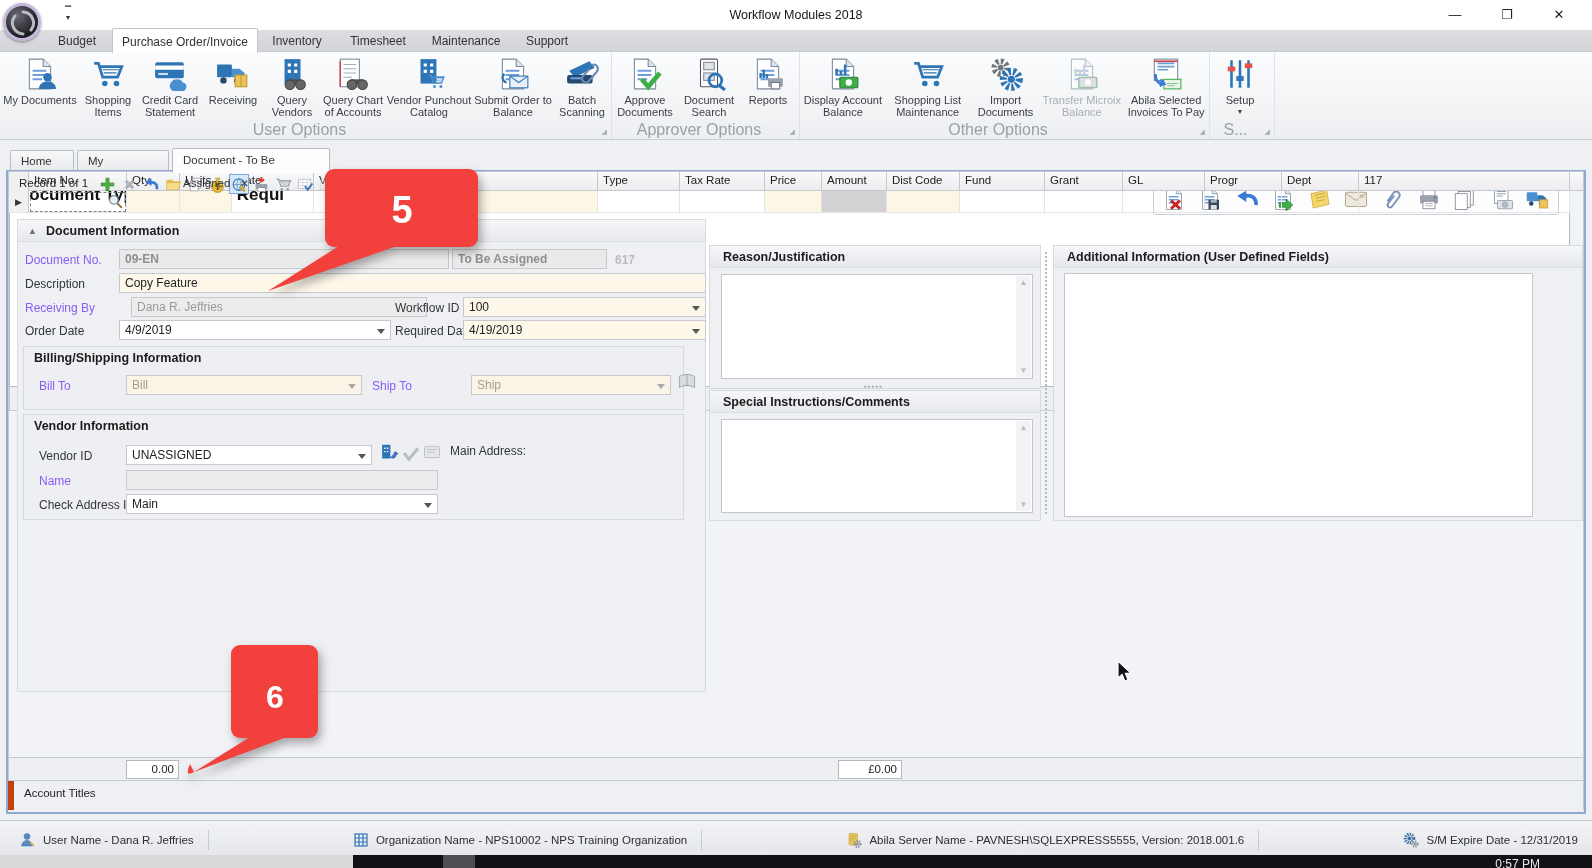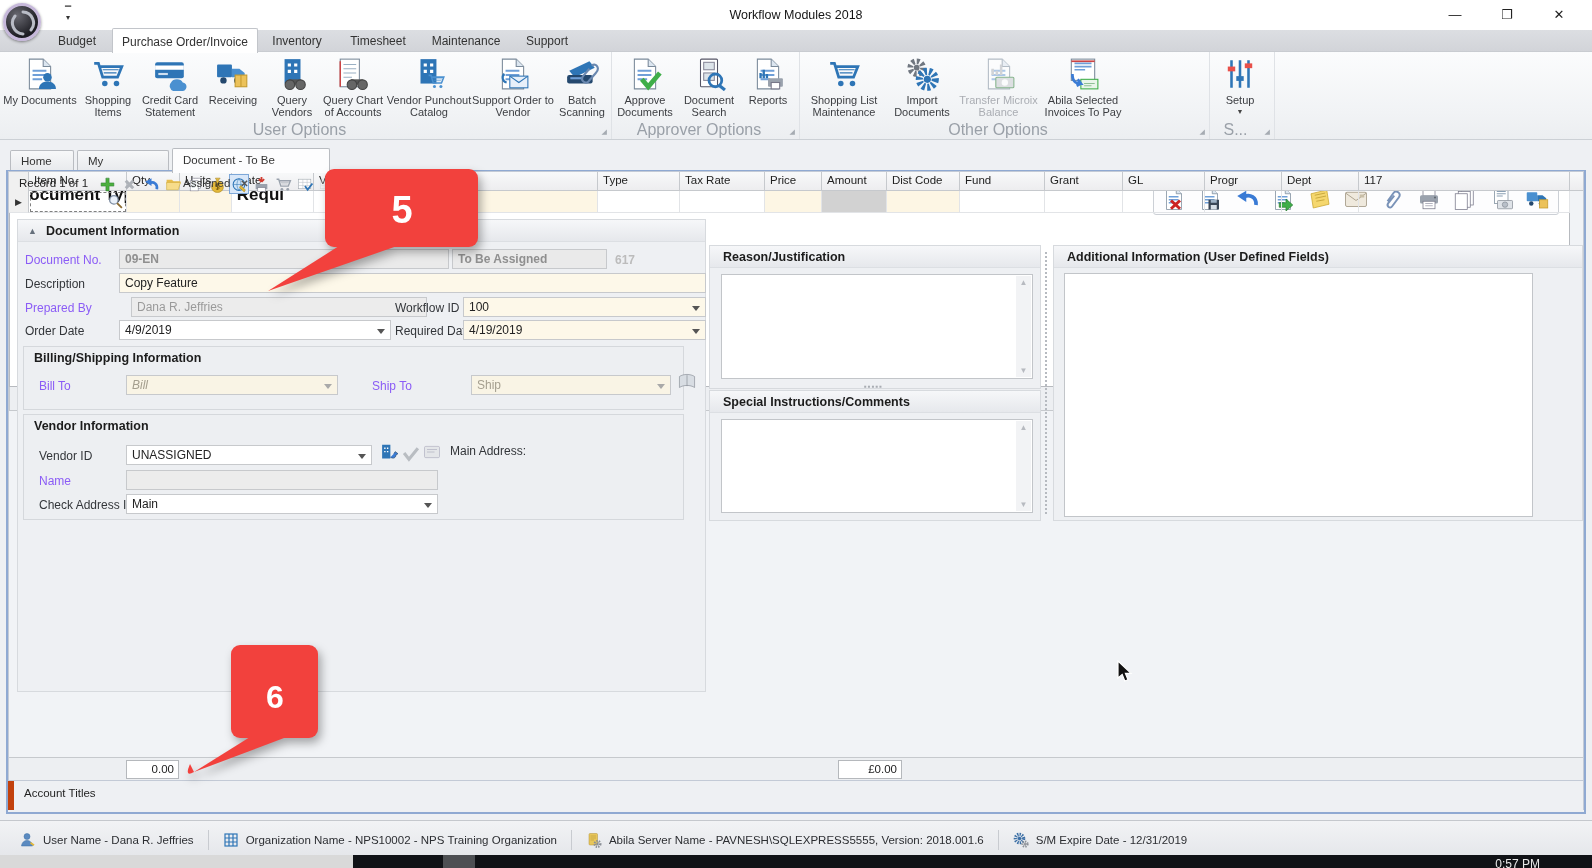--- a/index.html
+++ b/index.html
@@ -123,21 +123,21 @@
   .rnico { position:absolute; top:2px; width:20px; height:20px; display:flex; align-items:center; justify-content:center; }
   .rnico.active { background:#d9e7f8; border:1px solid #7da7d8; }
 
   .acctbar { left:8px; top:781px; width:1576px; height:29px; background:#eef0f3;
     border-left:6px solid #c2410c; border-right:1px solid #c3cad6; }
   .accttext { position:absolute; left:10px; top:6px; font-size:11.5px; color:#1f1f1f; }
 
   
   .statusbar { left:0; top:820px; width:1592px; height:38px;
     background:linear-gradient(#f2f3f5,#e4e6ea); border-top:1px solid #c5c8cd;
-    display:flex; align-items:center; }
+    display:flex; align-items:center;justify-content:space-between; }
   .sbitem { display:flex; align-items:center; gap:7px; padding:0 14px; height:20px;
     border-right:1px solid #c8cbd0; font-size:11.5px; color:#2c2e32; white-space:nowrap; }
   .sbitem:first-child { margin-left:6px; }
   .sbitem:last-child { border-right:none; }
 
   
   .taskstrip { left:0; top:855px; width:1592px; height:13px; background:#d9d9d9; overflow:hidden; }
   .taskblack { position:absolute; left:353px; top:0; width:1239px; height:13px; background:#101216; }
   .tasknotch { position:absolute; left:90px; top:0; width:32px; height:13px; background:#4d4f53; }
   .taskclock { position:absolute; right:52px; top:2px; font-size:12px; color:#e8e8e8; }
@@ -268,21 +268,21 @@
             <div class="ric">
               <svg width="34" height="34" viewBox="0 0 32 32">
                 <path d="M6 2h13l7 7v21H6z" fill="#fff" stroke="#7a8a9a"></path>
                 <path d="M19 2v7h7" fill="#dce6f0" stroke="#7a8a9a"></path>
                 <path d="M9 13h13M9 17h13M9 21h9" stroke="#6f9fd8" stroke-width="1.8"></path>
                 <rect x="13" y="18" width="17" height="11" fill="#e8f0fa" stroke="#2e75b6"></rect>
                 <path d="M13 18l8.5 6 8.5-6" fill="none" stroke="#2e75b6"></path>
                 <path d="M10 24c-4-1-5-6-2-8" fill="none" stroke="#2e75b6" stroke-width="2"></path>
               </svg>
             </div>
-            <div class="rlbl">Support Order to Vendor</div>
+            <div class="rlbl">Submit Order to Balance</div>
           </div>
           <div class="rbtn" style="width: 56px;">
             <div class="ric">
               <svg width="34" height="34" viewBox="0 0 32 32">
                 <path d="M4 13l19-9 5 6-19 9z" fill="#2e75b6"></path>
                 <rect x="2" y="17" width="24" height="8" rx="2" fill="#24486e"></rect>
                 <rect x="5" y="19" width="12" height="2" fill="#6f9fd8"></rect>
                 <path d="M25 8c5-3 8 3 4 7l-7 8c-3 3-8-1-5-5l6-7" fill="none" stroke="#6a88b0" stroke-width="2"></path>
               </svg>
             </div>
@@ -329,20 +329,33 @@
               </svg>
             </div>
             <div class="rlbl">Reports</div>
           </div>
         </div>
         <div class="grouplbl">Approver Options</div>
         <div class="launcher">◢</div>
       </div>
       <div class="rgroup" style="left: 801px; width: 409px;">
         <div class="rbrow">
+          <div class="rbtn" style="width: 84px;">
+            <div class="ric">
+              <svg width="34" height="34" viewBox="0 0 32 32">
+                <path d="M6 2h13l7 7v21H6z" fill="#fff" stroke="#7a8a9a"></path>
+                <path d="M19 2v7h7" fill="#dce6f0" stroke="#7a8a9a"></path>
+                <path d="M9 13h13M9 17h13M9 21h9" stroke="#6f9fd8" stroke-width="1.8"></path>
+                <path d="M10 17v-6M14 17v-4M18 17V7" stroke="#2e75b6" stroke-width="2.4"></path>
+                <rect x="13" y="19" width="17" height="10" rx="1" fill="#3fae49" stroke="#2b7d34"></rect>
+                <circle cx="21.5" cy="24" r="3" fill="#fff"></circle>
+              </svg>
+            </div>
+            <div class="rlbl">Display Account Balance</div>
+          </div>
           <div class="rbtn" style="width: 86px;">
             <div class="ric">
               <svg width="34" height="34" viewBox="0 0 32 32">
                 <path d="M3 6h4l4 13h14l4-10H9" fill="none" stroke="#2e75b6" stroke-width="2.6"></path>
                 <circle cx="13" cy="25" r="2.6" fill="#2e75b6"></circle>
                 <circle cx="24" cy="25" r="2.6" fill="#2e75b6"></circle>
                 <path d="M11 12h15M12 15h12" stroke="#2e75b6" stroke-width="1.1"></path>
               </svg>
             </div>
             <div class="rlbl">Shopping List Maintenance</div>
@@ -515,35 +528,35 @@
     </div>
 
     <div class="abs flabel gray" style="left:16px; top:81px;">Document No.</div>
     <div class="abs fld disgray" style="left:110px; top:77px; width:330px;">09-EN</div>
     <div class="abs fld disgray" style="left:443px; top:77px; width:155px;">To Be Assigned</div>
     <div class="abs ghost-num" style="left:606px; top:81px;">617</div>
 
     <div class="abs flabel" style="left:16px; top:105px;">Description</div>
     <div class="abs fld cream" style="left:110px; top:101px; width:587px;">Copy Feature</div>
 
-    <div class="abs flabel gray" style="left:16px; top:129px;">Prepared By</div>
+    <div class="abs flabel gray" style="left:16px; top:129px;">Receiving By</div>
     <div class="abs fld disflat" style="left:122px; top:125px; width:296px;">Dana R. Jeffries</div>
     <div class="abs flabel" style="left:386px; top:129px;">Workflow ID</div>
     <div class="abs fld cream" style="left:454px; top:125px; width:243px;"><span>100</span><span class="caret"></span></div>
 
     <div class="abs flabel" style="left:16px; top:152px;">Order Date</div>
     <div class="abs fld" style="left:110px; top:148px; width:272px;"><span>4/9/2019</span><span class="caret"></span></div>
     <div class="abs flabel" style="left:386px; top:152px;">Required Date</div>
     <div class="abs fld cream" style="left:454px; top:148px; width:243px;"><span>4/19/2019</span><span class="caret"></span></div>
 
     <div class="groupbox" style="top:174px; height:64px;">
       <div class="gbhdr">Billing/Shipping Information</div>
     </div>
     <div class="abs flabel gray" style="left:30px; top:207px;">Bill To</div>
-    <div class="abs fld discream" style="left:117px; top:203px; width:212px;font-style:italic;"><span>Bill</span><span class="caret dim"></span></div>
+    <div class="abs fld discream" style="left:117px; top:203px; width:236px;"><span>Bill</span><span class="caret dim"></span></div>
     <div class="abs flabel gray" style="left:363px; top:207px;">Ship To</div>
     <div class="abs fld discream" style="left:462px; top:203px; width:200px;"><span>Ship</span><span class="caret dim"></span></div>
     <div class="abs" style="left:667px; top:199px;" id="shipbook-icon"><svg width="22" height="22" viewBox="0 0 32 32">
           <path d="M5 8c6-4 16-4 22 0v16c-6-4-16-4-22 0z" fill="#d8dde3" stroke="#8a9099"></path>
           <path d="M16 6v16" stroke="#8a9099"></path>
         </svg></div>
 
     <div class="groupbox" style="top:242px; height:106px;">
       <div class="gbhdr">Vendor Information</div>
     </div>

